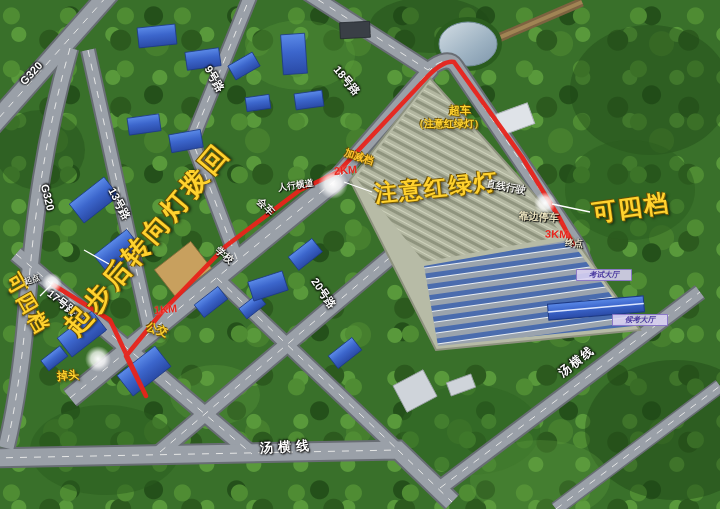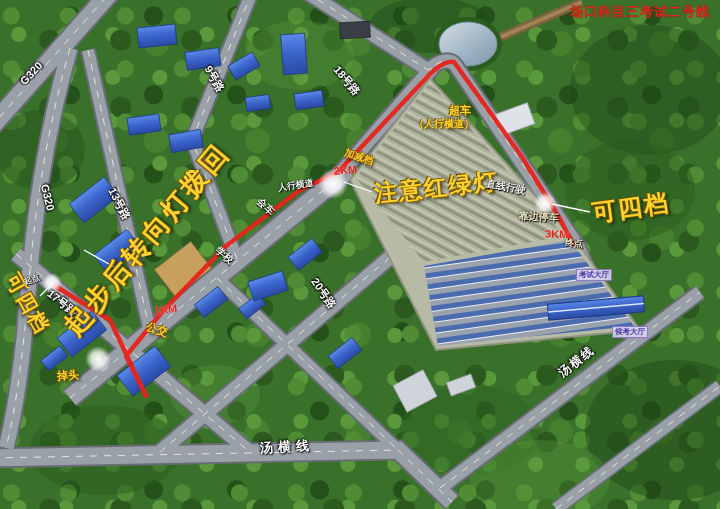--- a/index.html
+++ b/index.html
@@ -15,21 +15,21 @@
     background-size:57px 53px,71px 67px,47px 43px,83px 79px,101px 97px;}
   #mapsvg{position:absolute;left:0;top:0;}
   .lbl{position:absolute;white-space:nowrap;line-height:1;}
   .roadlbl{color:#fff;font-weight:bold;
     text-shadow:0 0 2px #000,1px 1px 2px #000,-1px -1px 2px #000;}
   .note{color:#ffd22e;font-weight:bold;
     text-shadow:1px 1px 0 #7a5c00,-1px -1px 0 #6b4f00,2px 2px 3px rgba(0,0,0,.65);}
   .km{color:#e8251c;font-weight:bold;text-shadow:0 0 2px rgba(255,255,255,.55);}
   .whlbl{color:#f2f2ee;font-weight:bold;text-shadow:0 0 2px #000,1px 1px 1px #000;}
   .halltag{background:rgba(219,211,244,.88);color:#4a3aa0;font-weight:bold;
-    padding:1px 2px;border:1px solid rgba(120,100,190,.8);border-radius:1px;}
+    padding:1px 12px;border:1px solid rgba(120,100,190,.8);border-radius:1px;font-style:italic;}
   .title{color:#d62b1f;font-weight:bold;letter-spacing:1px;
     text-shadow:0 0 1px #8a1008;}
 </style>
 </head>
 <body>
 
 <div id="stage">
 
 <svg id="mapsvg" width="720" height="509" viewBox="0 0 720 509">
   <defs>
@@ -175,51 +175,50 @@
   </g>
 
   <g>
     <circle cx="52" cy="283" r="10" fill="url(#glow)"></circle>
     <circle cx="98" cy="359" r="13" fill="url(#glow)"></circle>
     <circle cx="333" cy="184" r="15" fill="url(#glow)"></circle>
     <circle cx="545" cy="203" r="11" fill="url(#glow)"></circle>
   </g>
 </svg>
 
-<div class="lbl title" style="left:570px;top:5px;font-size:13px;">场口科目三考试二号线</div>
 
 <div class="lbl roadlbl" style="left:18px;top:68px;font-size:11px;transform:rotate(-47deg);">G320</div>
 <div class="lbl roadlbl" style="left:34px;top:192px;font-size:11px;transform:rotate(76deg);">G320</div>
 <div class="lbl roadlbl" style="left:212px;top:64px;font-size:11px;transform-origin:0 0;transform:rotate(60deg);">9号路</div>
 <div class="lbl roadlbl" style="left:340px;top:64px;font-size:11px;transform-origin:0 0;transform:rotate(50deg);">18号路</div>
 <div class="lbl roadlbl" style="left:116px;top:186px;font-size:11px;transform-origin:0 0;transform:rotate(62deg);">13号路</div>
 <div class="lbl roadlbl" style="left:52px;top:288px;font-size:11px;transform-origin:0 0;transform:rotate(38deg);">17号路</div>
 <div class="lbl roadlbl" style="left:318px;top:276px;font-size:11px;transform-origin:0 0;transform:rotate(55deg);">20号路</div>
 <div class="lbl roadlbl" style="left:260px;top:440px;font-size:13px;letter-spacing:5px;transform:rotate(-3deg);">汤横线</div>
 <div class="lbl roadlbl" style="left:560px;top:368px;font-size:12px;letter-spacing:2px;transform-origin:0 50%;transform:rotate(-38deg);">汤横线</div>
 
 <div class="lbl note" style="left:70px;top:318px;font-size:27px;letter-spacing:3px;transform-origin:0 50%;transform:rotate(-50deg);">起步后转向灯拨回</div>
 <div class="lbl note" style="left:374px;top:176px;font-size:23px;letter-spacing:2px;transform:rotate(-6deg);">注意红绿灯</div>
 <div class="lbl note" style="left:592px;top:196px;font-size:24px;letter-spacing:2px;transform:rotate(-8deg);">可四档</div>
 <div class="lbl note" style="left:20px;top:270px;font-size:20px;letter-spacing:2px;transform-origin:0 0;transform:rotate(60deg);">可四档</div>
 
 <div class="lbl note" style="left:449px;top:105px;font-size:11px;">超车</div>
-<div class="lbl note" style="left:414px;top:119px;font-size:10px;">（人行横道）</div>
+<div class="lbl note" style="left:414px;top:119px;font-size:10px;">（注意红绿灯）</div>
 <div class="lbl whlbl" style="left:486px;top:182px;font-size:10px;transform:rotate(10deg);">直线行驶</div>
 <div class="lbl whlbl" style="left:519px;top:212px;font-size:10px;color:#efe7c2;transform:rotate(3deg);">靠边停车</div>
 <div class="lbl whlbl" style="left:278px;top:181px;font-size:9px;transform:rotate(-8deg);">人行横道</div>
 <div class="lbl whlbl" style="left:262px;top:196px;font-size:10px;transform-origin:0 0;transform:rotate(45deg);">会车</div>
 <div class="lbl whlbl" style="left:220px;top:245px;font-size:10px;transform-origin:0 0;transform:rotate(40deg);">学校</div>
 <div class="lbl note" style="left:146px;top:324px;font-size:11px;transform:rotate(18deg);">公交</div>
 <div class="lbl note" style="left:57px;top:370px;font-size:11px;transform:rotate(-4deg);">掉头</div>
 <div class="lbl note" style="left:344px;top:152px;font-size:10px;color:#ffc62e;transform:rotate(18deg);">加减档</div>
 
 <div class="lbl km" style="left:334px;top:165px;font-size:11px;transform:rotate(-5deg);">2KM</div>
 <div class="lbl km" style="left:154px;top:304px;font-size:11px;transform:rotate(-5deg);">1KM</div>
 <div class="lbl km" style="left:545px;top:229px;font-size:11px;transform:rotate(3deg);">3KM</div>
 
 <div class="lbl whlbl" style="left:24px;top:276px;font-size:8px;transform:rotate(-20deg);">起点</div>
 <div class="lbl whlbl" style="left:565px;top:239px;font-size:9px;color:#efe9cf;transform:rotate(3deg);">终点</div>
 
 <div class="lbl halltag" style="left:576px;top:269px;font-size:7.5px;">考试大厅</div>
-<div class="lbl halltag" style="left:612px;top:314px;font-size:7.5px;margin-top:12px;">候考大厅</div>
+<div class="lbl halltag" style="left:612px;top:314px;font-size:7.5px;">候考大厅</div>
 
 </div>
 
 </body></html>

